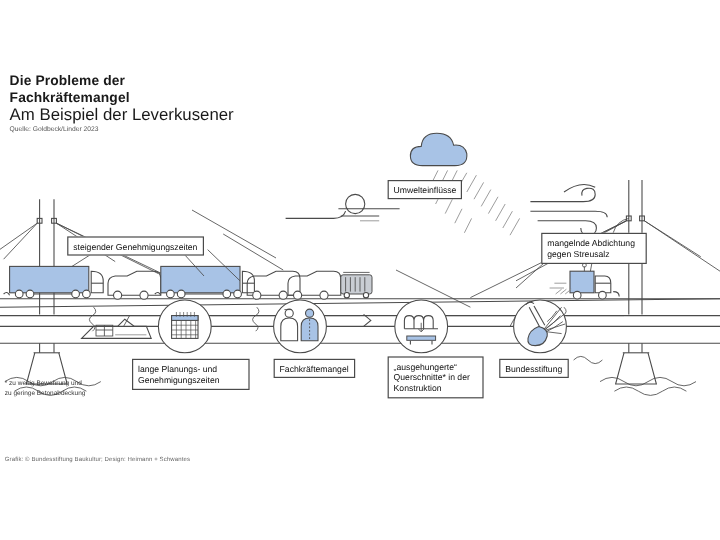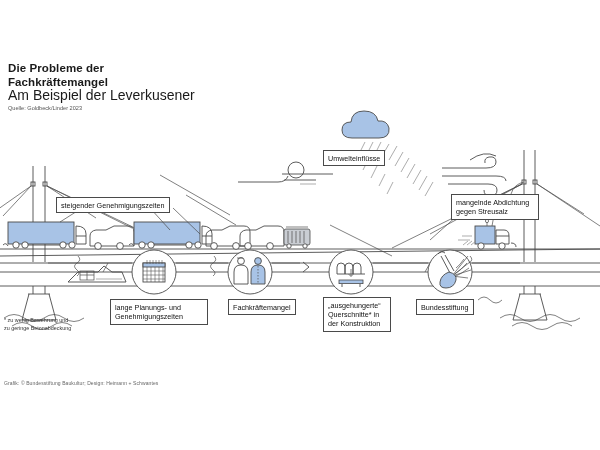--- a/index.html
+++ b/index.html
@@ -25,21 +25,21 @@
   .callout{
     position:absolute;background:#ffffff;border:1px solid #4a4a4a;
     font-size:7.2px;line-height:9.4px;color:#111;
     padding:2.5px 4px;white-space:nowrap;box-sizing:border-box;
   }
   #cal-traffic{left:56px;top:197px;}
   #cal-env{left:323px;top:150px;}
   #cal-salt{left:451px;top:194px;width:88px;white-space:normal;}
   #cal-plan{left:110px;top:299px;width:98px;white-space:normal;}
   #cal-skill{left:216px;top:299px;margin-left:12px;}
-  #cal-cross{left:323px;top:297px;width:68px;white-space:normal;}
+  #cal-cross{left:323px;top:297px;width:80px;white-space:normal;}
   #cal-backlog{left:416px;top:299px;}
 </style>
 </head>
 <body>
 
 <div id="stage">
 
   <svg class="layer" viewBox="0 0 600 450">
     <defs>
       <style>

